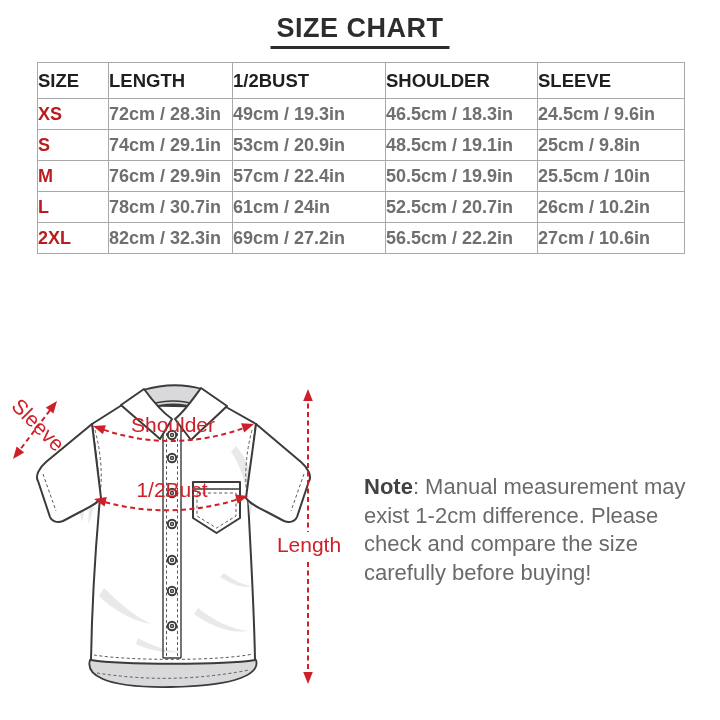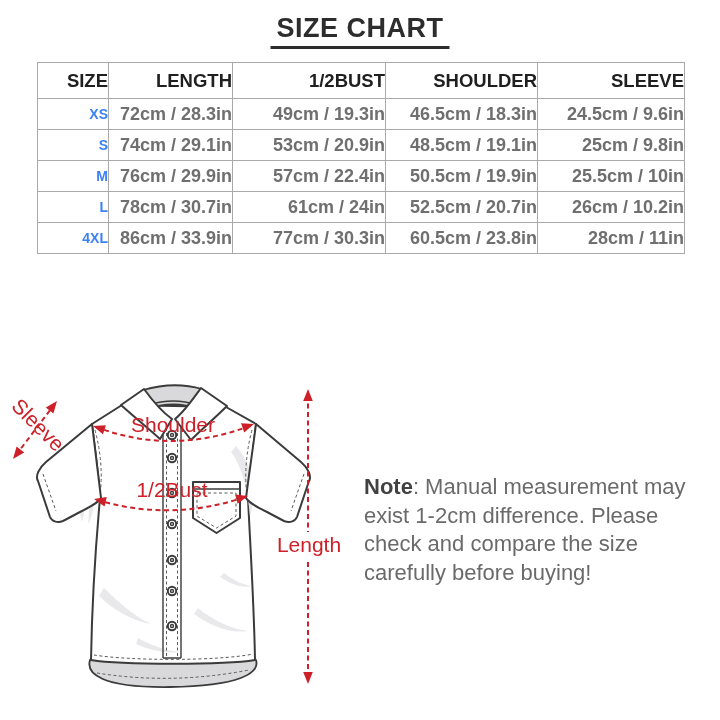--- a/index.html
+++ b/index.html
@@ -3,25 +3,25 @@
 <meta charset="utf-8">
 <style>
   html,body{margin:0;padding:0;background:#fff;}
   .page{position:relative;width:720px;height:720px;background:#ffffff;overflow:hidden;
         font-family:"Liberation Sans",sans-serif;}
   .title{position:absolute;top:13px;left:50%;transform:translateX(-50%);
          font-size:27px;font-weight:bold;color:#2d2d2d;letter-spacing:.5px;
          border-bottom:3px solid #2d2d2d;padding:0 6px 2px;white-space:nowrap;}
   table.size-table{position:absolute;left:37px;top:62px;width:647px;
          border-collapse:collapse;table-layout:fixed;}
-  .size-table th,.size-table td{border:1px solid #a9a9a9;text-align:right;
+  .size-table th,.size-table td{border:1px solid #a9a9a9;text-align:left;
          vertical-align:middle;padding:0;overflow:hidden;white-space:nowrap;}
   .size-table th{height:35px;font-size:18.5px;font-weight:bold;color:#1f1f1f;}
   .size-table td{height:30px;font-size:18px;color:#6f6f6f;font-weight:bold;}
-  .size-table td.size-cell{font-weight:bold;color:#3b82f6;font-size:14px;}
+  .size-table td.size-cell{font-weight:bold;color:#b91c1c;font-size:18px;}
   .c-size{width:71px}.c-length{width:124px}.c-bust{width:153px}
   .c-shoulder{width:152px}.c-sleeve{width:147px}
   .shirt-svg{position:absolute;left:0;top:360px;width:350px;height:360px;}
   .note{position:absolute;left:364px;top:473px;width:326px;
         font-size:22px;line-height:28.5px;color:#6a6a6a;}
   .note b{color:#424242;}
   
   .ol{fill:#ffffff;stroke:#3b3b3b;stroke-width:2;stroke-linejoin:round;}
   .ol-thin{fill:none;stroke:#3b3b3b;stroke-width:1.4;}
   .stitch{fill:none;stroke:#5a5a5a;stroke-width:1;stroke-dasharray:3 2.5;}
@@ -78,25 +78,25 @@
         <td>25.5cm / 10in</td>
       </tr>
       <tr>
         <td class="size-cell">L</td>
         <td>78cm / 30.7in</td>
         <td>61cm / 24in</td>
         <td>52.5cm / 20.7in</td>
         <td>26cm / 10.2in</td>
       </tr>
       <tr>
-        <td class="size-cell">4XL</td>
-        <td>86cm / 33.9in</td>
-        <td>77cm / 30.3in</td>
-        <td>60.5cm / 23.8in</td>
-        <td>28cm / 11in</td>
+        <td class="size-cell">2XL</td>
+        <td>82cm / 32.3in</td>
+        <td>69cm / 27.2in</td>
+        <td>56.5cm / 22.2in</td>
+        <td>27cm / 10.6in</td>
       </tr>
     </tbody>
   </table>
 
   <svg class="shirt-svg" viewBox="0 0 350 360">
 
     <g>
       <path class="gray" d="M 90 300 C 96 294 120 298 172 298 C 226 298 250 293 256 300 C 260 313 240 326 170 327 C 100 328 86 313 90 300 Z"></path>
       <path class="stitch" d="M 97 313 Q 172 325 249 310"></path>
 

